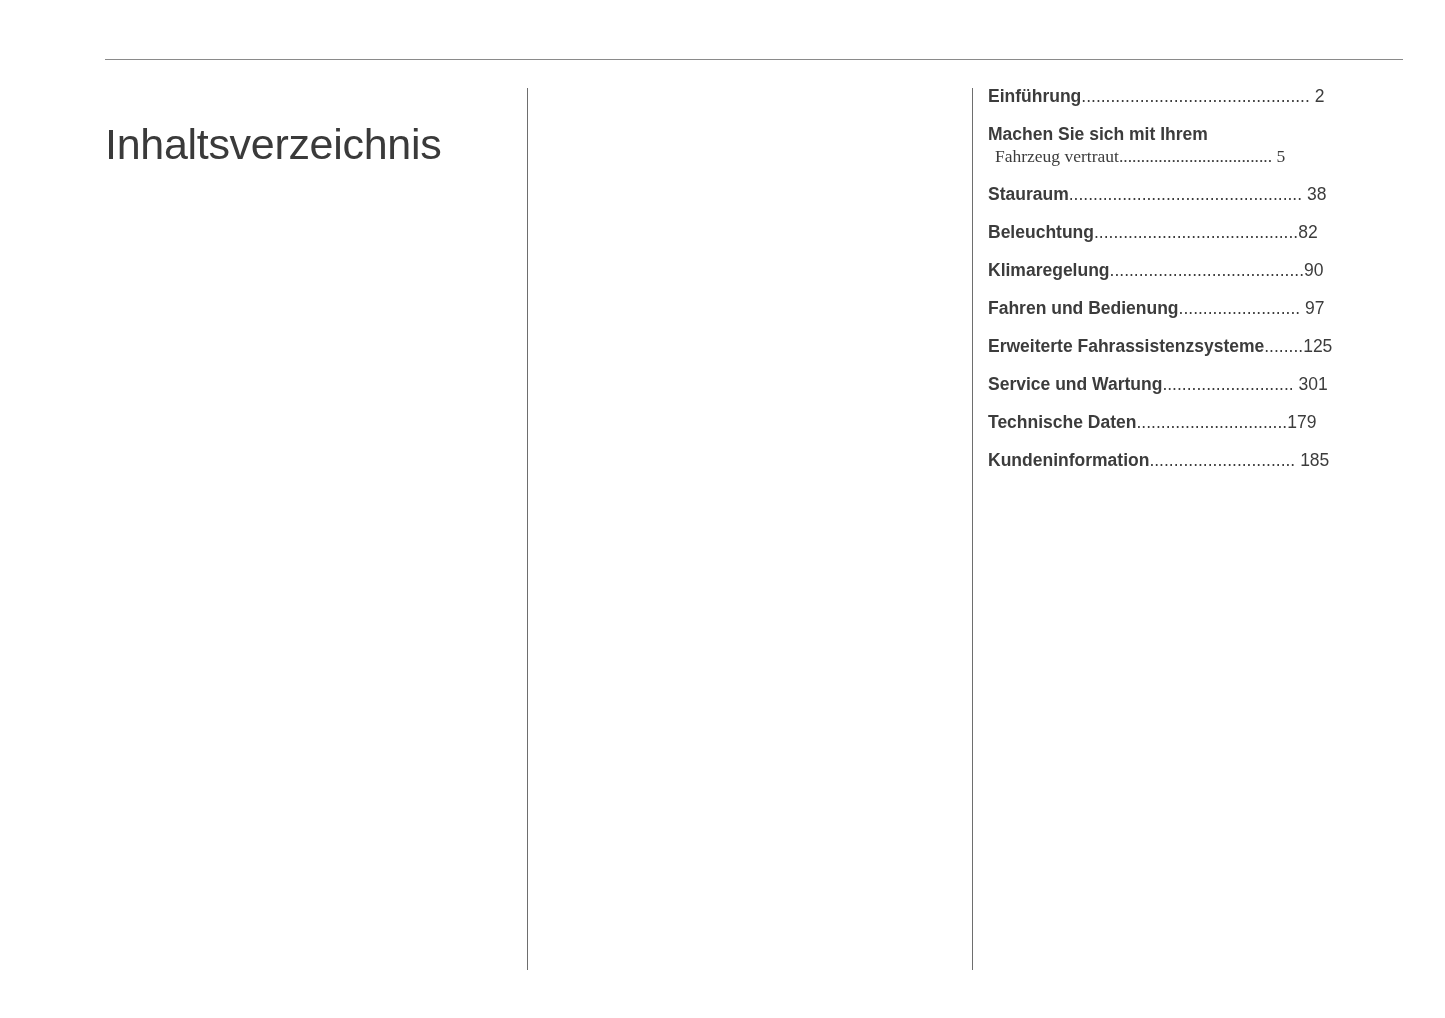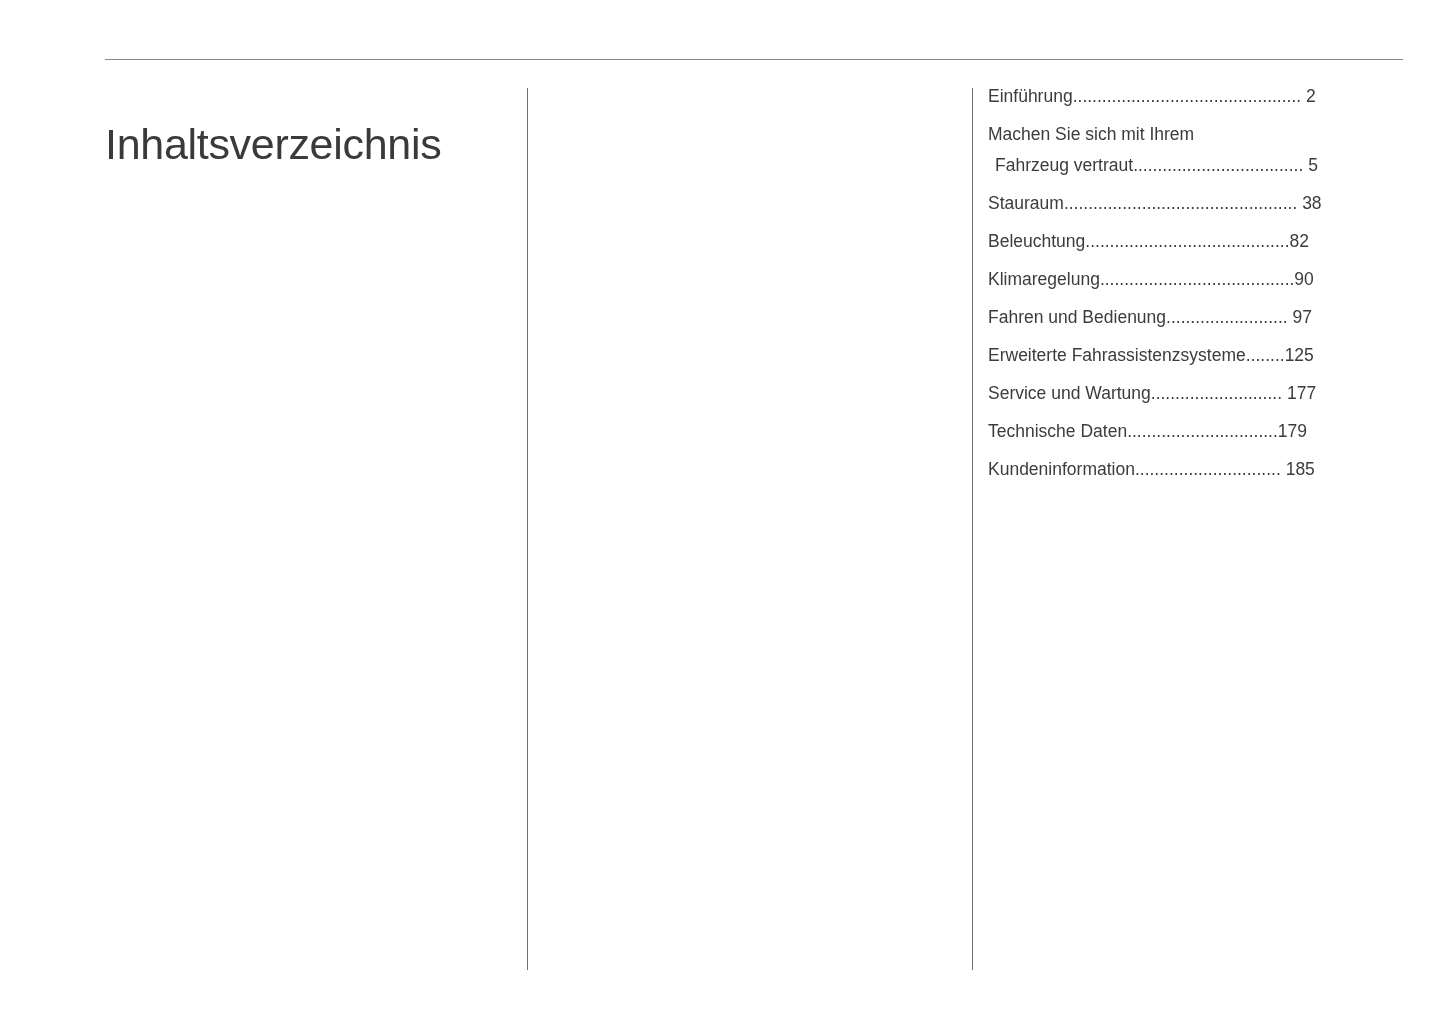--- a/index.html
+++ b/index.html
@@ -68,35 +68,37 @@
     display: block;
     font-size: 17.5px;
     line-height: 20px;
     color: #3c3c3c;
     margin-bottom: 18px;
     white-space: nowrap;
     position: relative;
   }
   .toc-entry .label {
     display: inline;
+    font-weight: bold;
   }
   .toc-entry .dots {
     display: inline;
     letter-spacing: 0px;
   }
   .toc-entry .pg {
     display: inline;
   }
   .toc-entry.two-line {
     white-space: normal;
   }
   .toc-entry.two-line .line2 {
     display: block;
     padding-left: 7px;
-    margin-top: 11px;
+    margin-top: 2px;
+    font-family: Liberation Serif, serif;
   }
 </style>
 </head>
 <body>
 
 <div class="page">
 
   <div class="top-rule"></div>
   <div class="v-rule-1"></div>
   <div class="v-rule-2"></div>
@@ -132,21 +134,21 @@
     <div class="toc-entry">
       <span class="label">Fahren und Bedienung</span><span class="dots">.........................</span> <span class="pg">97</span>
     </div>
 
     <div class="toc-entry">
       <span class="label">Erweiterte Fahrassistenzsysteme</span><span class="dots">........</span><span class="pg">125</span>
     </div>
 
 
     <div class="toc-entry">
-      <span class="label">Service und Wartung</span><span class="dots">...........................</span> <span class="pg">177</span>
+      <span class="label">Service und Wartung</span><span class="dots">...........................</span> <span class="pg">301</span>
     </div>
 
     <div class="toc-entry">
       <span class="label">Technische Daten</span><span class="dots">...............................</span><span class="pg">179</span>
     </div>
 
     <div class="toc-entry">
       <span class="label">Kundeninformation</span><span class="dots">..............................</span> <span class="pg">185</span>
     </div>
 

